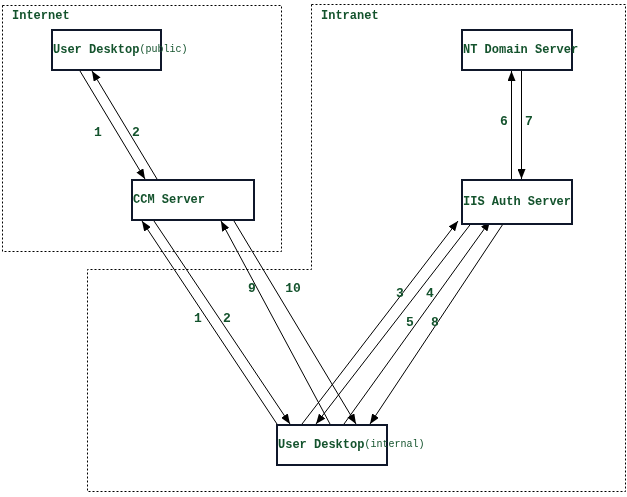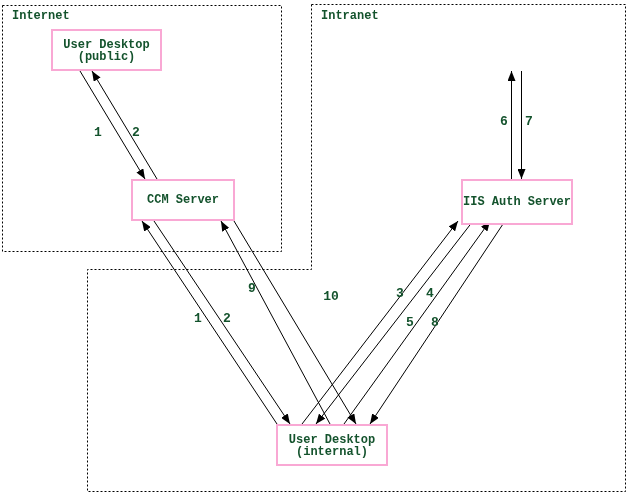--- a/index.html
+++ b/index.html
@@ -16,37 +16,36 @@
   .zone-label {
     position: absolute;
     font-size: 12px;
     font-weight: bold;
     letter-spacing: 0px;
     white-space: nowrap;
   }
   .node {
     position: absolute;
     box-sizing: border-box;
-    border: 2px solid #f9a8d4;
+    border: 2px solid #0f172a;
     background: #ffffff;
     display: flex;
-    flex-direction: column;
+    flex-direction: row;
     align-items: center;
-    justify-content: center;
     text-align: center;
   }
   .node .t {
     font-size: 12px;
     font-weight: bold;
     line-height: 13px;
     white-space: nowrap;
   }
   .node .s {
-    font-size: 12px;
-    font-weight: bold;
+    font-size: 10px;
+    font-weight: normal;
     line-height: 10px;
     white-space: nowrap;
   }
   .edge-label {
     position: absolute;
     transform: translate(-50%, -50%);
     font-size: 13px;
     font-weight: bold;
     white-space: nowrap;
   }
@@ -86,42 +85,45 @@
   </svg>
 
   <span class="zone-label" style="left:12px; top:9px;">Internet</span>
   <span class="zone-label" style="left:321px; top:9px;font-family:Liberation Mono, monospace;">Intranet</span>
 
   <div class="node" style="left:51px; top:29px; width:111px; height:42px;">
     <span class="t">User Desktop</span>
     <span class="s">(public)</span>
   </div>
 
-  <div class="node" style="left:131px; top:179px; width:104px; height:42px;">
+  <div class="node" style="left:131px; top:179px; width:124px; height:42px;">
     <span class="t">CCM Server</span>
   </div>
 
+  <div class="node" style="left:461px; top:29px; width:112px; height:42px;">
+    <span class="t">NT Domain Server</span>
+  </div>
 
   <div class="node" style="left:461px; top:179px; width:112px; height:46px;">
     <span class="t">IIS Auth Server</span>
   </div>
 
   <div class="node" style="left:276px; top:424px; width:112px; height:42px;">
     <span class="t">User Desktop</span>
     <span class="s">(internal)</span>
   </div>
 
   <span class="edge-label" style="left:98px;  top:132px;">1</span>
   <span class="edge-label" style="left:136px; top:132px;">2</span>
 
   <span class="edge-label" style="left:198px; top:318px;">1</span>
   <span class="edge-label" style="left:227px; top:318px;">2</span>
 
   <span class="edge-label" style="left:252px; top:288px;">9</span>
-  <span class="edge-label" style="left:293px; top:296px;margin-left:38px;">10</span>
+  <span class="edge-label" style="left:293px; top:288px;">10</span>
 
   <span class="edge-label" style="left:400px; top:293px;">3</span>
   <span class="edge-label" style="left:430px; top:293px;">4</span>
 
   <span class="edge-label" style="left:410px; top:322px;">5</span>
   <span class="edge-label" style="left:435px; top:322px;">8</span>
 
   <span class="edge-label" style="left:504px; top:121px;">6</span>
   <span class="edge-label" style="left:529px; top:121px;">7</span>
 

